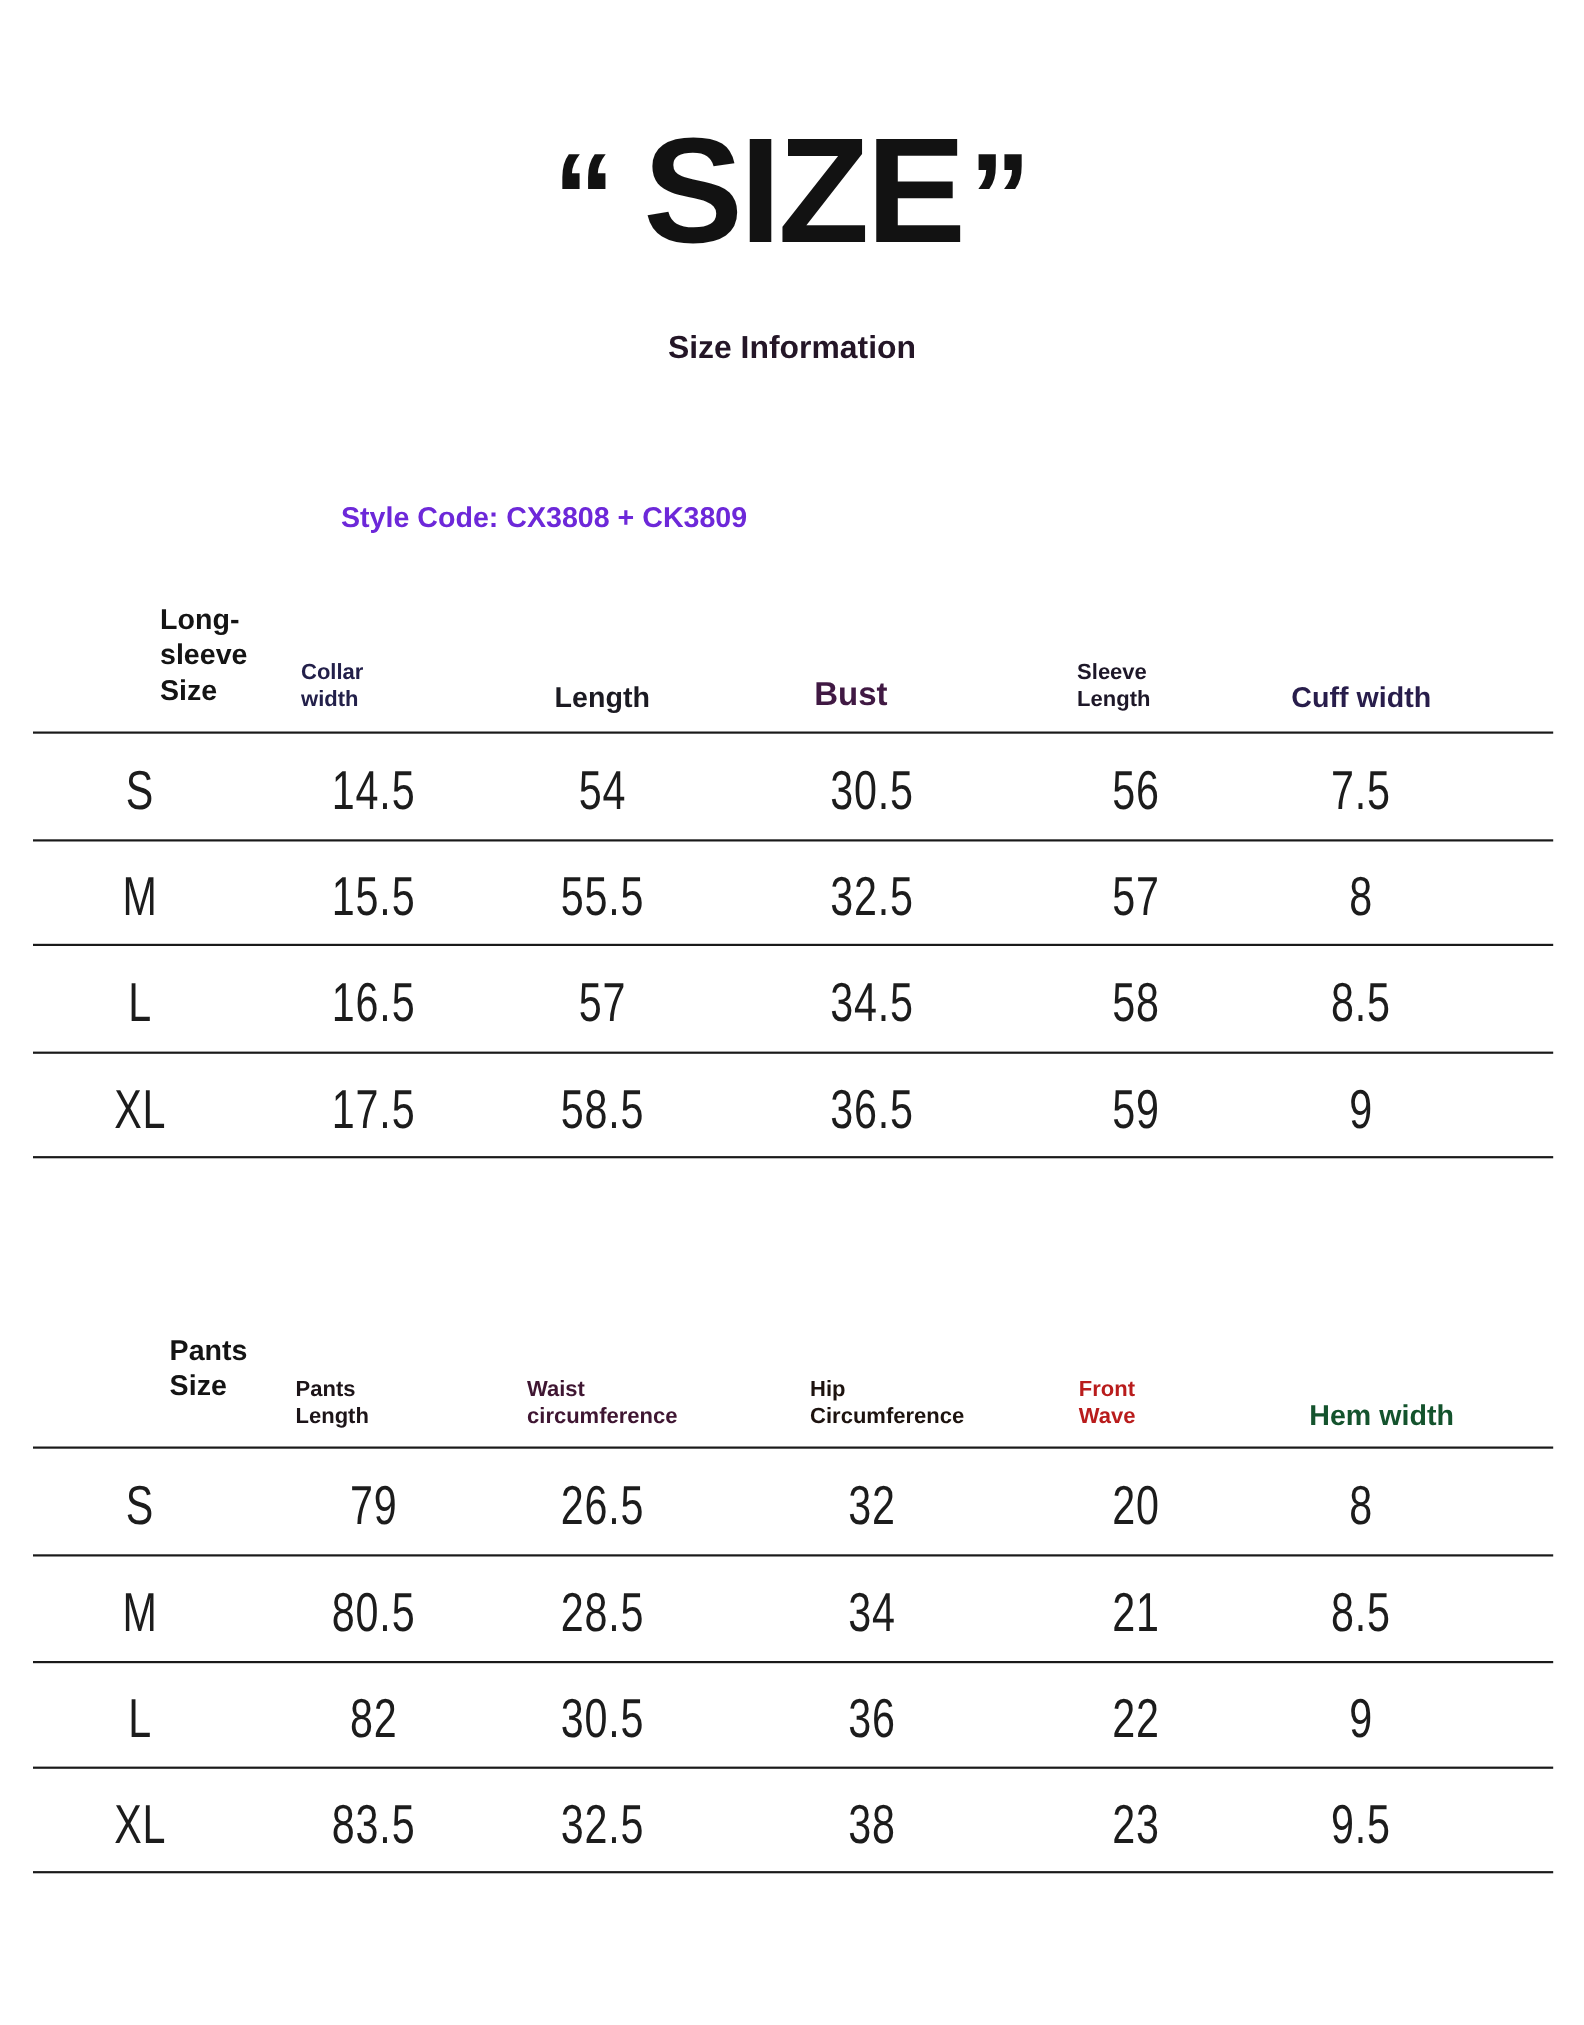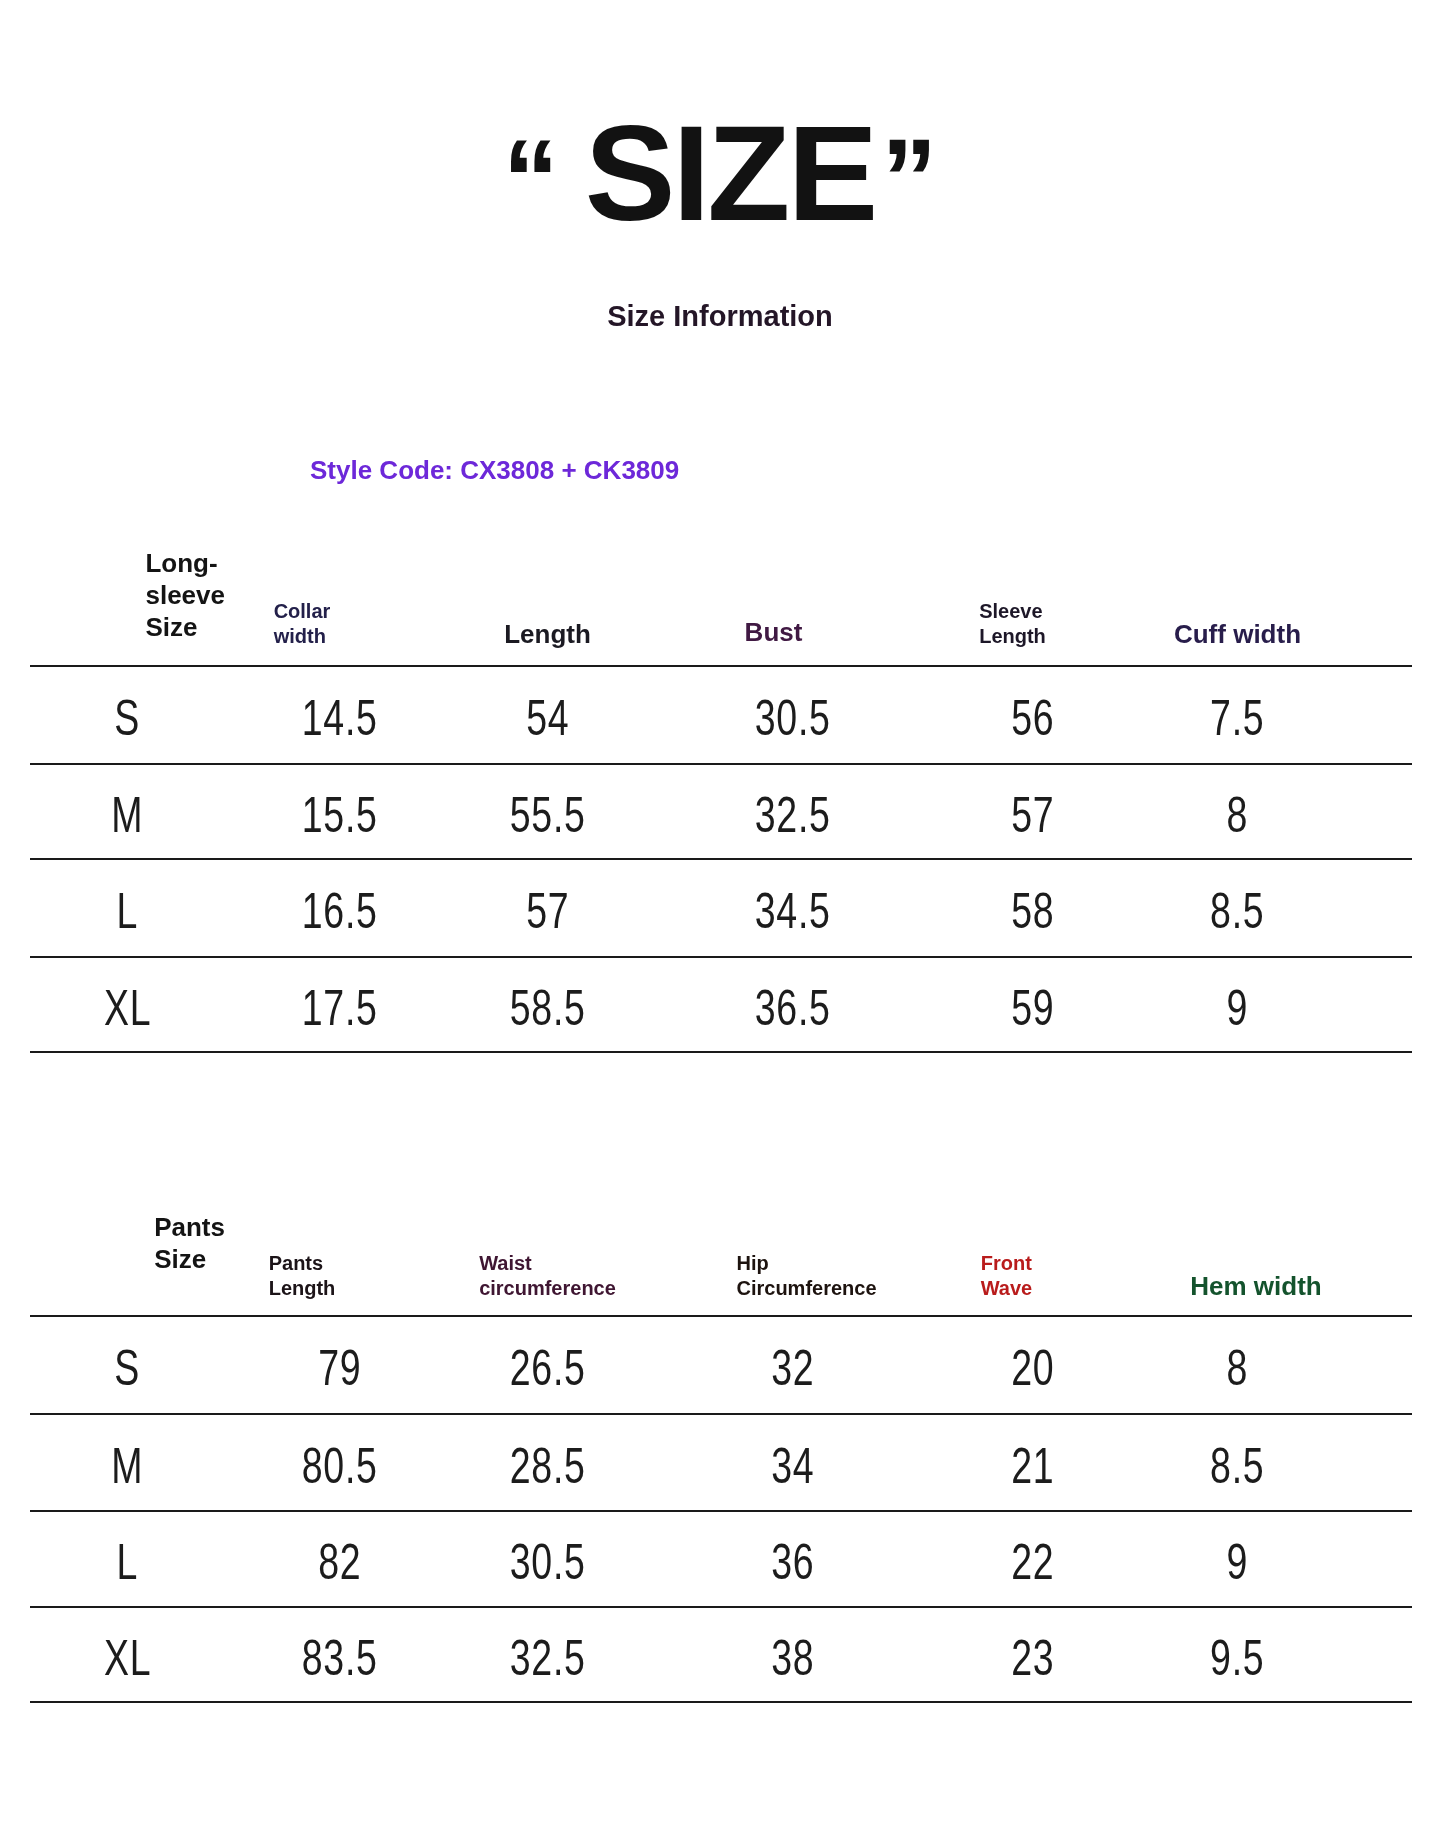--- a/index.html
+++ b/index.html
@@ -51,21 +51,21 @@
   .cell { display:flex; justify-content:center; align-items:center; }
   .head { align-items:flex-end; padding-bottom:16px; }
   .t2 .head { padding-bottom:14px; }
   .rowhead { justify-content:flex-end; padding-left:35px; }
   .t1 .rowhead { padding-bottom:22px; }
   .t2 .rowhead { padding-bottom:40px; }
 
   .rowhead-text { font-size:26px; line-height:32px; font-weight:bold; white-space:pre-line; text-align:left; }
   .sm  { font-size:20px; line-height:25px; font-weight:bold; }
   .md  { font-size:26px; line-height:30px; font-weight:bold; }
-  .lg  { font-size:26px; line-height:34px; font-weight:bold; }
+  .lg  { font-size:30px; line-height:34px; font-weight:bold; }
   .ml  { white-space:pre-line; text-align:left; }
 
   
   .nx38{transform:translateX(-38px)} .nx20{transform:translateX(-20px)}
   .nx19{transform:translateX(-19px)} .nx26{transform:translateX(-26px)}
   .px14{transform:translateX(14px)}
 
   .drow .cell { padding-top:6px; }
   .num {
     font-size:50px; font-weight:normal; letter-spacing:1px;

